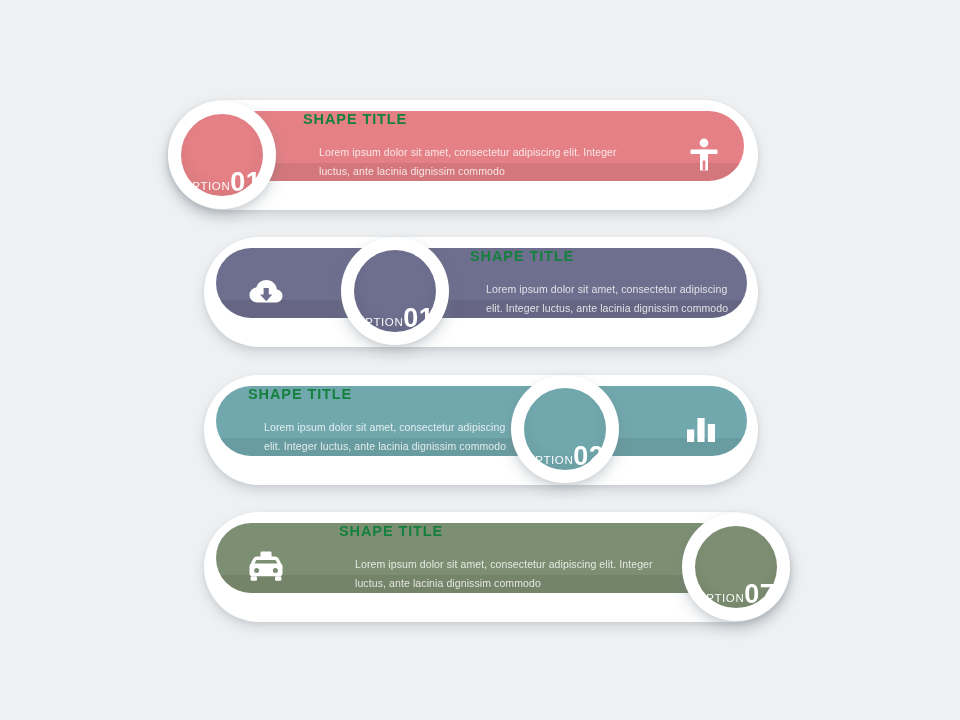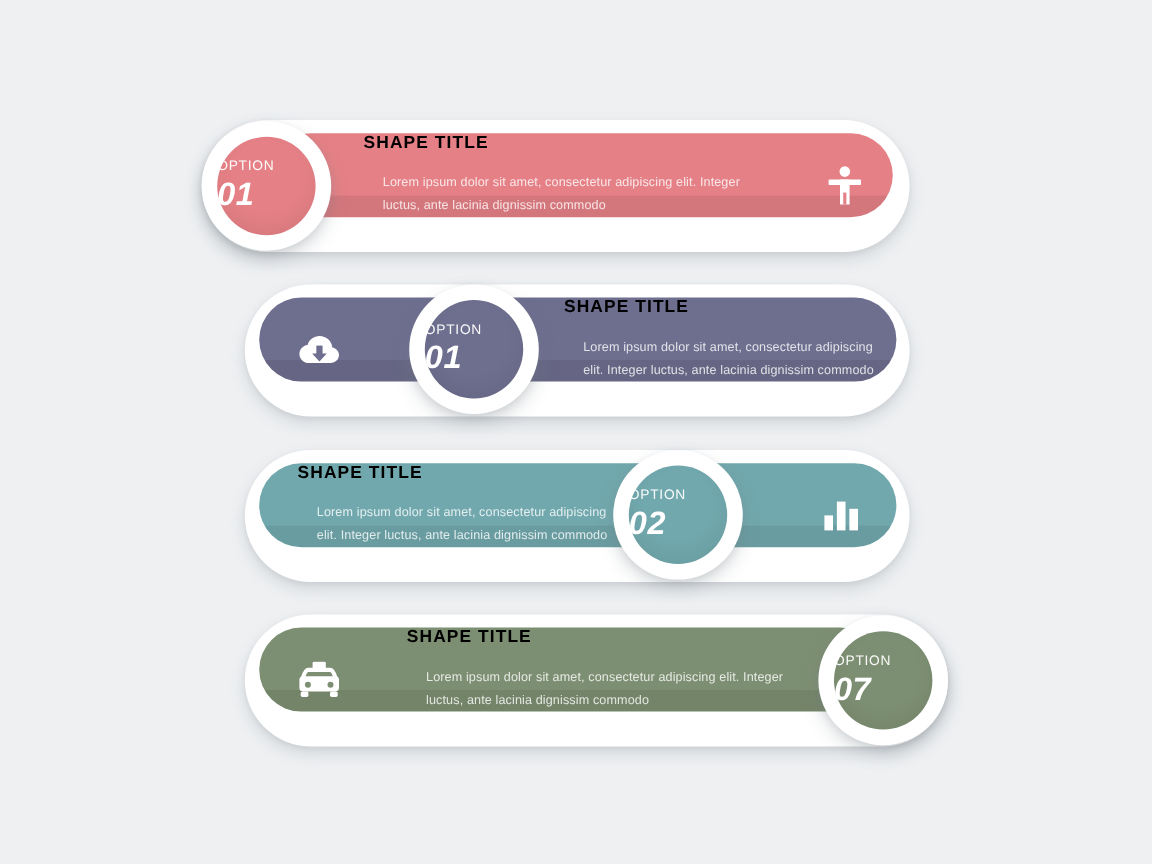--- a/index.html
+++ b/index.html
@@ -61,21 +61,21 @@
     top: 50%;
     transform: translateY(-50%);
     color: #ffffff;
   }
   .shape-title {
     font-size: 14.5px;
     font-weight: bold;
     letter-spacing: 0.9px;
     margin: 0 0 7px 0;
     line-height: 1;
-    color: #000000;
+    color: #15803d;
   }
   .shape-desc {
     font-size: 10.5px;
     line-height: 1.85;
     margin: 16px;
     color: rgba(255,255,255,0.80);
     letter-spacing: 0.1px;
   }
   .align-right .shape-title,
   .align-right .shape-desc { text-align: left; }
@@ -92,41 +92,40 @@
     display: flex;
     align-items: center;
     justify-content: center;
     z-index: 5;
   }
   .circle {
     width: 82px;
     height: 82px;
     border-radius: 50%;
     display: flex;
-    flex-direction: column;
-    align-items: flex-start;
+    flex-direction: row;
+    align-items: flex-end;
     justify-content: center;
     color: #ffffff;
     box-shadow: inset 0 -8px 14px rgba(0,0,0,0.06);
   }
   .circle .opt-word {
     font-size: 11.5px;
     letter-spacing: 0.6px;
     line-height: 1;
     margin-bottom: 4px;
     color: rgba(255,255,255,0.95);
     font-weight: normal;
   }
   .circle .opt-num {
     font-size: 27px;
     font-weight: bold;
     line-height: 1;
     letter-spacing: 0.5px;
     color: #ffffff;
-    font-style: italic;
   }
 
   
   .icon-box {
     position: absolute;
     top: 50%;
     transform: translateY(-50%);
     width: 40px;
     height: 40px;
     display: flex;

